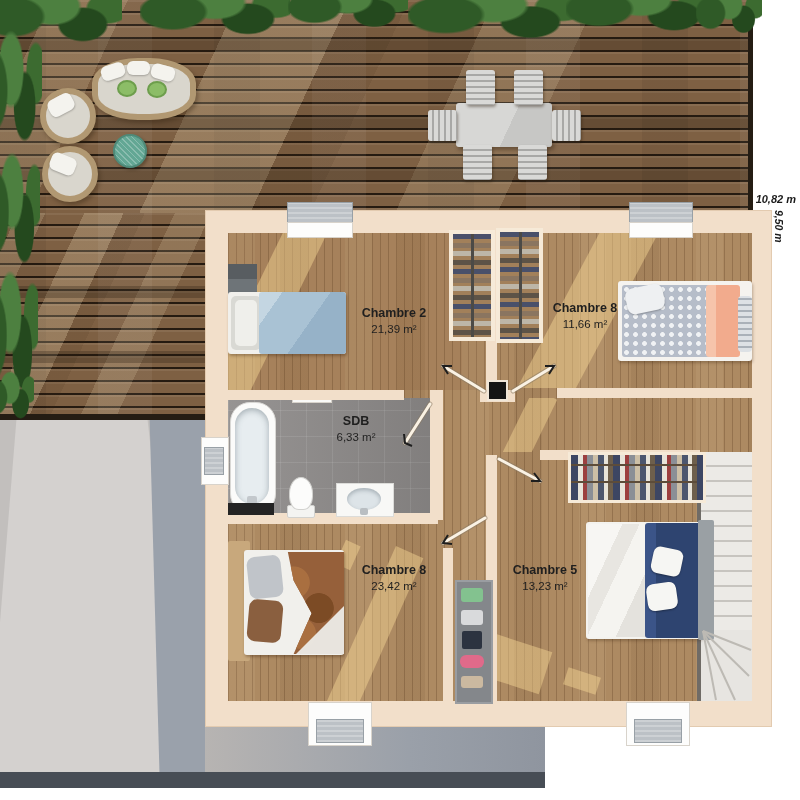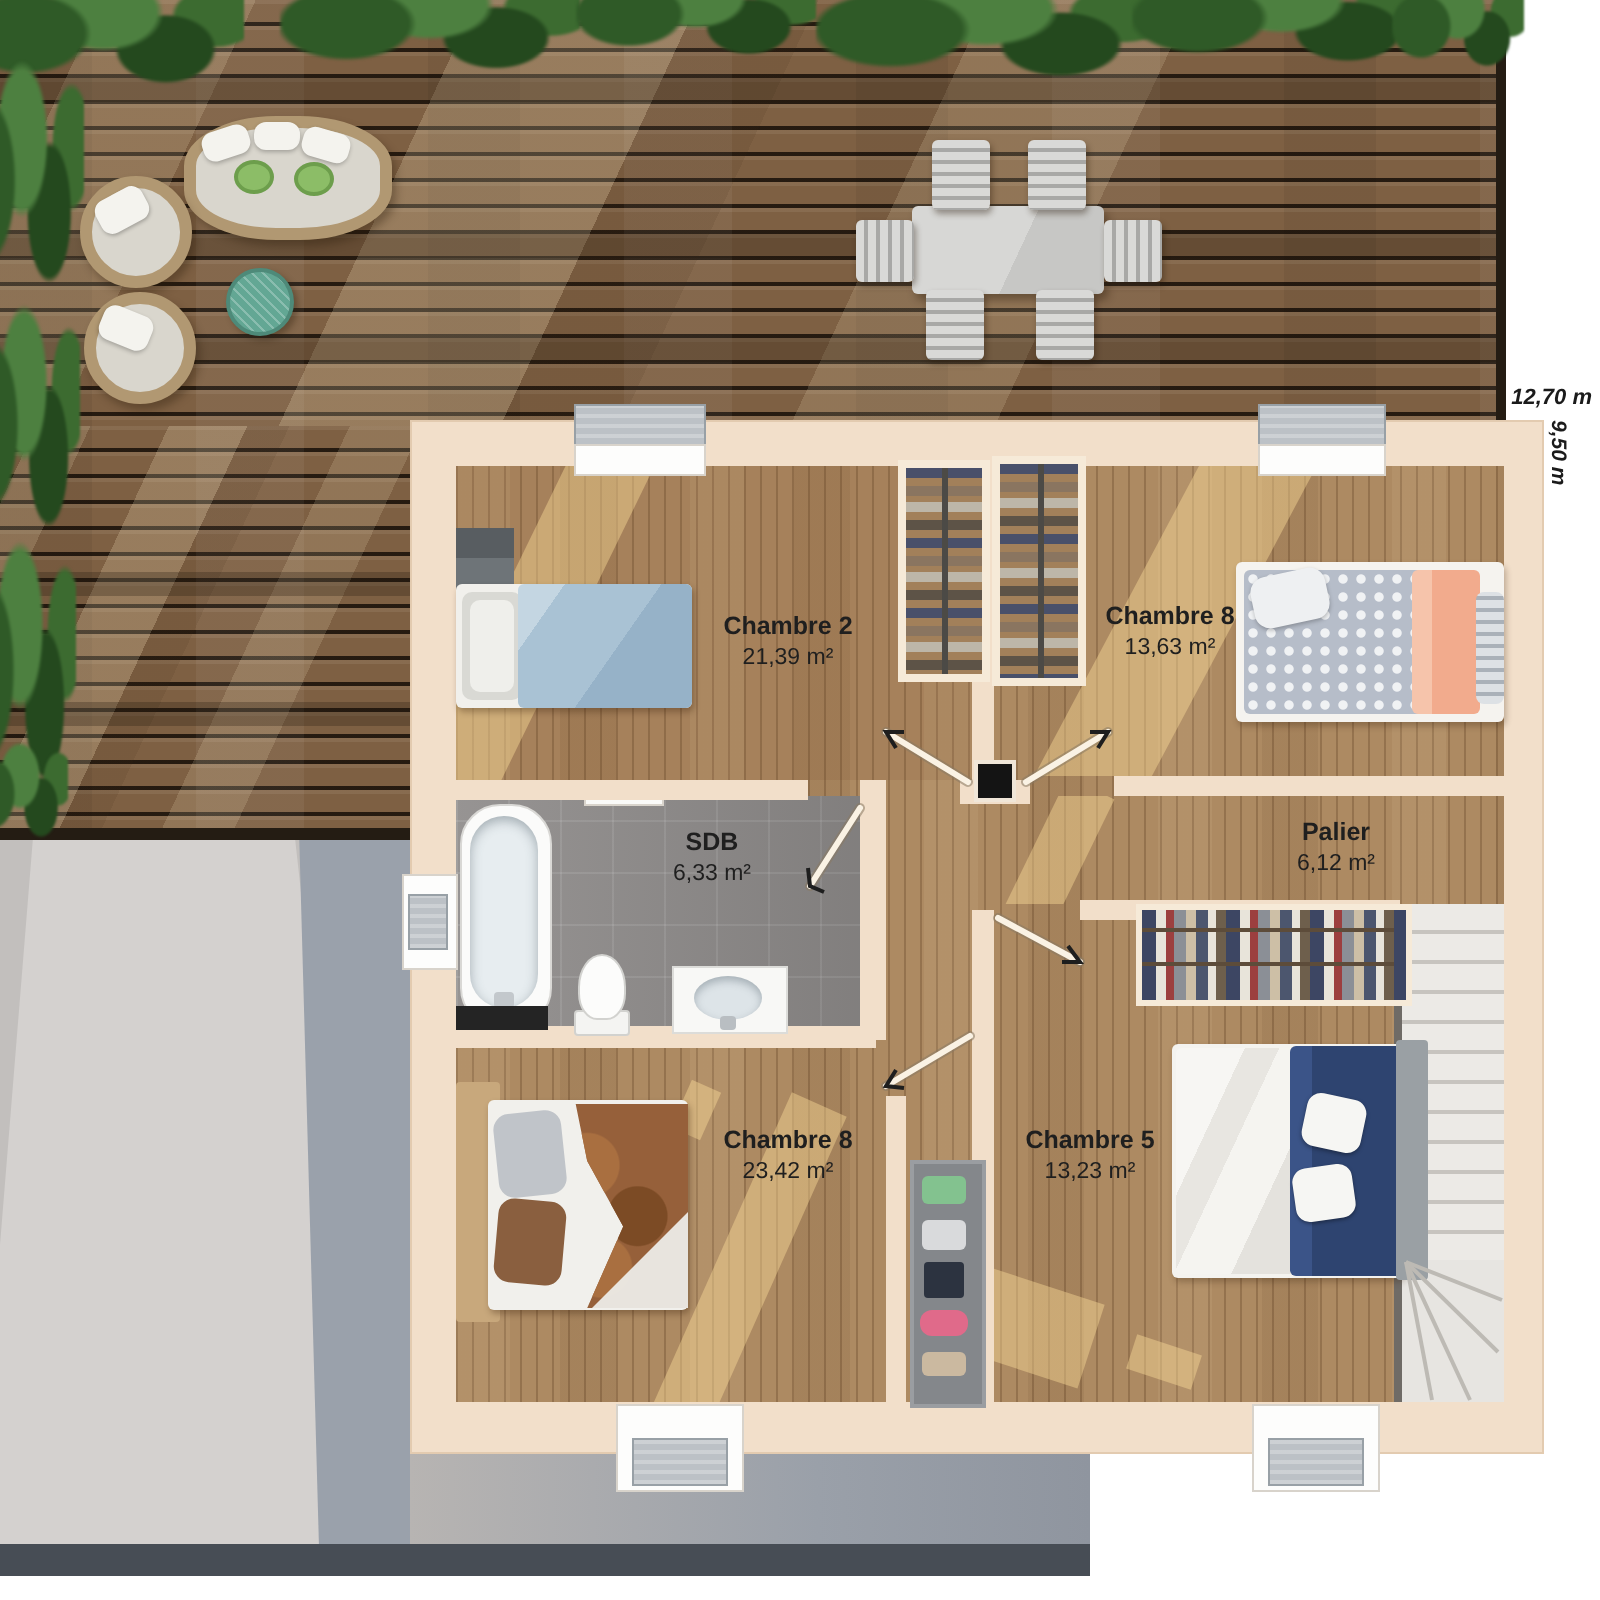--- a/index.html
+++ b/index.html
@@ -282,35 +282,31 @@
       </g>
     </g>
   </svg>
 
   <div class="label" style="left:328px;top:305px;width:132px;">
     <div class="rname">Chambre 2</div>
     <div class="rarea">21,39 m²</div>
   </div>
   <div class="label" style="left:519px;top:300px;width:132px;">
     <div class="rname">Chambre 8</div>
-    <div class="rarea">13,63 m²</div>
+    <div class="rarea">11,66 m²</div>
   </div>
   <div class="label" style="left:300px;top:413px;width:112px;">
     <div class="rname">SDB</div>
     <div class="rarea">6,33 m²</div>
   </div>
-  <div class="label" style="left:610px;top:408px;width:116px;">
-    <div class="rname">Palier</div>
-    <div class="rarea">6,12 m²</div>
-  </div>
   <div class="label" style="left:328px;top:562px;width:132px;">
     <div class="rname">Chambre 8</div>
     <div class="rarea">23,42 m²</div>
   </div>
   <div class="label" style="left:479px;top:562px;width:132px;">
     <div class="rname">Chambre 5</div>
     <div class="rarea">13,23 m²</div>
   </div>
 
-  <div class="dim" style="left:740px;top:193px;width:56px;text-align:right;">12,70 m</div>
+  <div class="dim" style="left:740px;top:193px;width:56px;text-align:right;">10,82 m</div>
   <div class="dim" style="left:773px;top:210px;writing-mode:vertical-rl;font-size:10.5px;">9,50 m</div>
 
 </div>
 
 </body></html>

